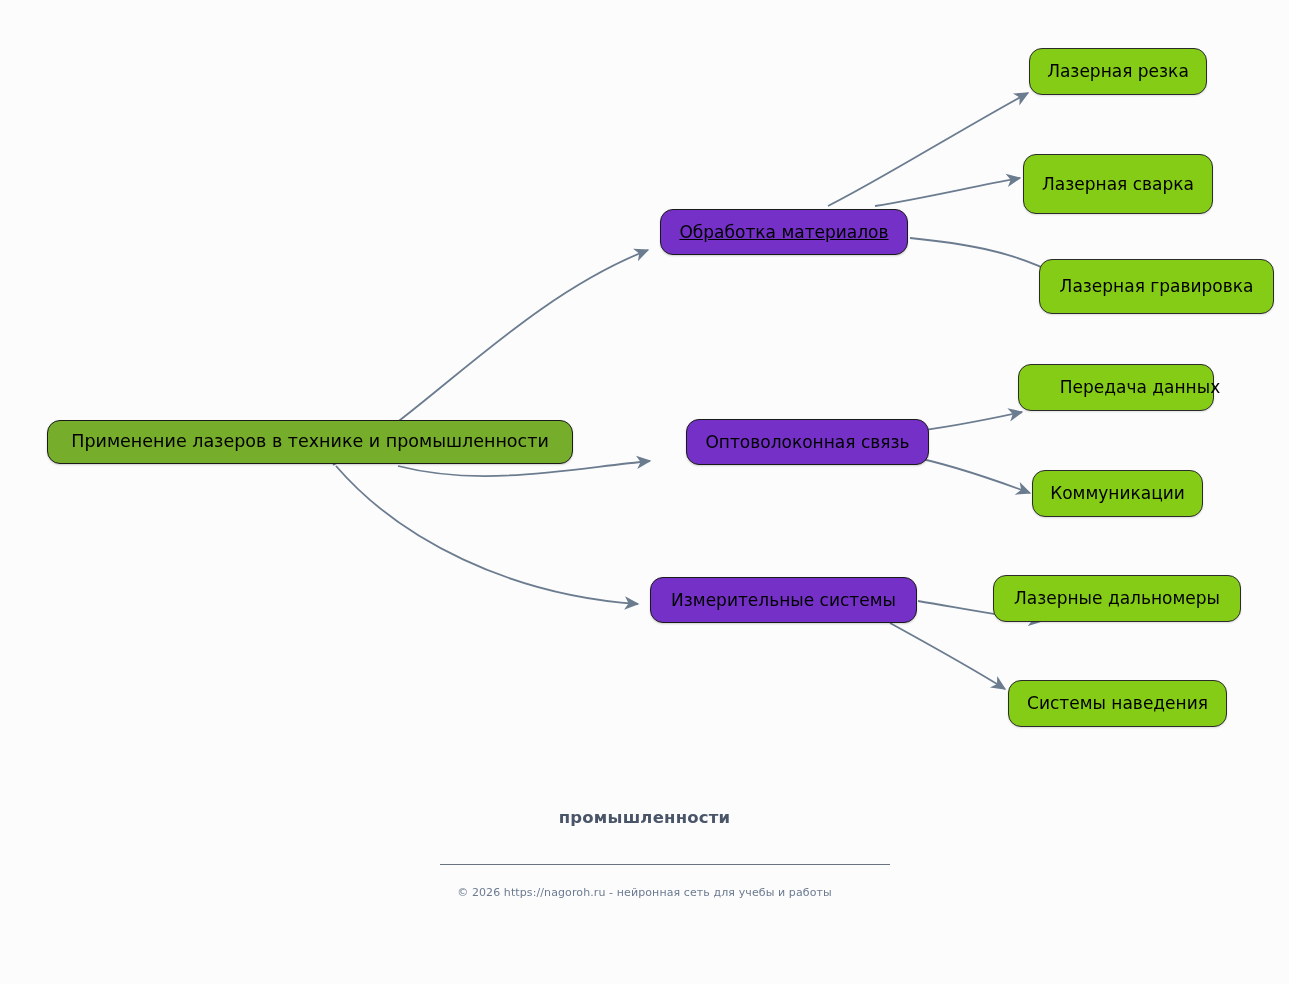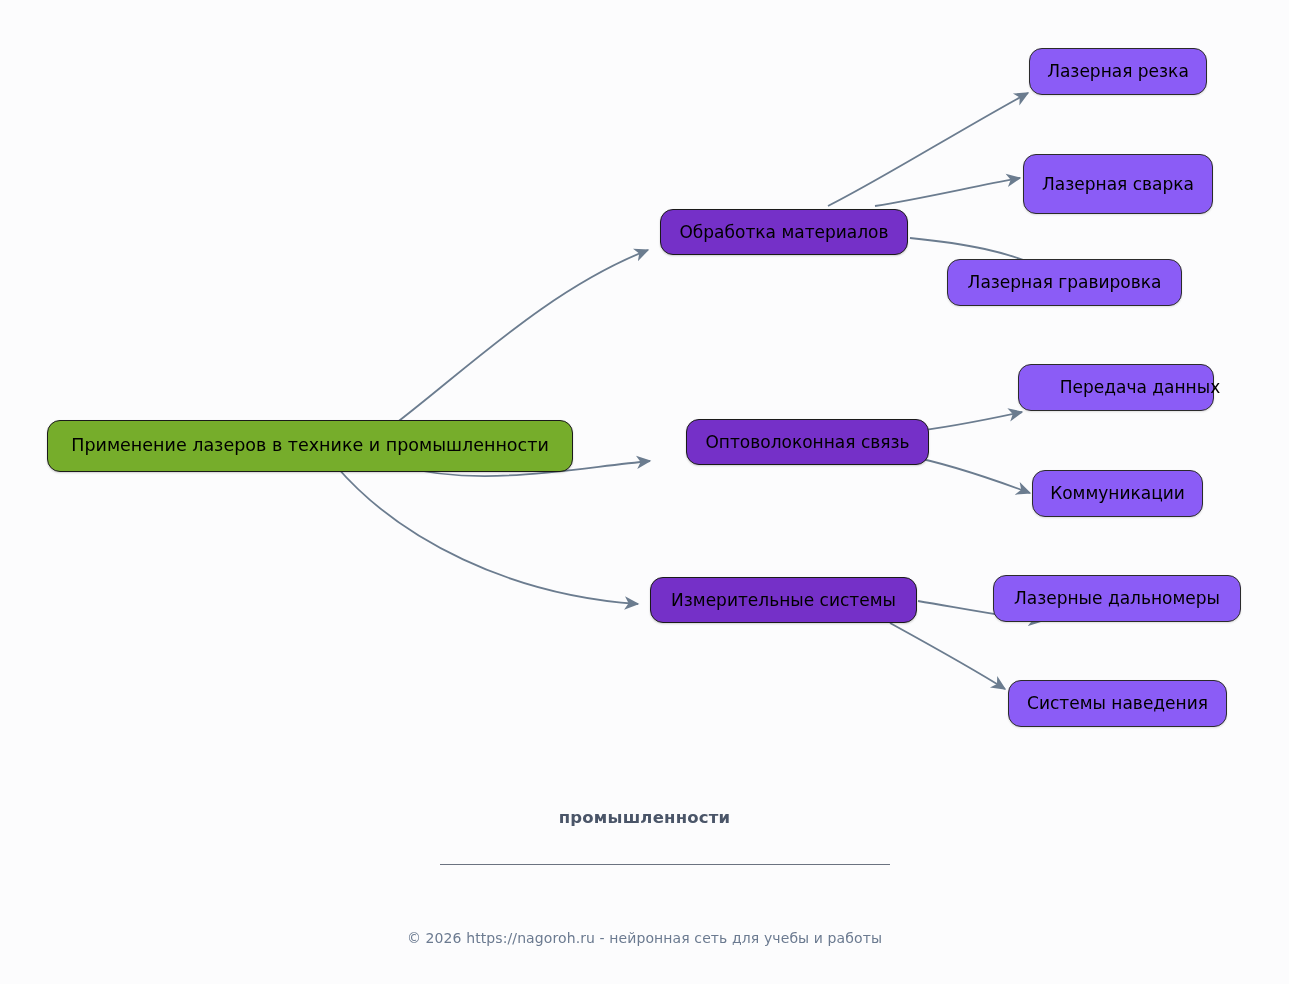--- a/index.html
+++ b/index.html
@@ -46,21 +46,21 @@
   }
   .node-branch {
     background: #7530c8;
     border: 1.6px solid #1a1a1a;
     border-radius: 13px;
     color: #000000;
     font-size: 17px;
     box-shadow: 0 1px 2px rgba(0,0,0,0.18);
   }
   .node-leaf {
-    background: #8b5cf6;
+    background: #84cc16;
     border: 1.6px solid #2b2b2b;
     border-radius: 13px;
     color: #000000;
     font-size: 17px;
     box-shadow: 0 1px 2px rgba(0,0,0,0.12);
   }
   #caption {
     position: absolute;
     left: 0;
     top: 808px;
@@ -76,24 +76,24 @@
     position: absolute;
     left: 440px;
     top: 864px;
     width: 450px;
     height: 0;
     border-top: 1.4px solid #6b7280;
   }
   #footer {
     position: absolute;
     left: 0;
-    top: 930px;
+    top: 886px;
     width: 1289px;
     text-align: center;
-    font-size: 14px;
+    font-size: 11px;
     color: #6b7a90;
     letter-spacing: 0.1px;
   }
 </style>
 </head>
 <body>
 
 <div id="canvas">
 
   <svg id="edges" viewBox="0 0 1289 984" xmlns="http://www.w3.org/2000/svg">
@@ -117,34 +117,34 @@
 
     <path d="M 908 432 C 945 428, 985 420, 1022 412" fill="none" stroke="#6b7c8f" stroke-width="1.8" marker-end="url(#arrow)"></path>
 
     <path d="M 908 456 C 950 464, 995 480, 1030 493" fill="none" stroke="#6b7c8f" stroke-width="1.8" marker-end="url(#arrow)"></path>
 
     <path d="M 918 601 C 960 608, 1000 616, 1042 621" fill="none" stroke="#6b7c8f" stroke-width="1.8" marker-end="url(#arrow)"></path>
 
     <path d="M 890 623 C 930 645, 975 670, 1005 689" fill="none" stroke="#6b7c8f" stroke-width="1.8" marker-end="url(#arrow)"></path>
   </svg>
 
-  <div class="node node-root" style="left:47px; top:420px; width:526px; height:52px;">
+  <div class="node node-root" style="left:47px; top:420px; width:526px; height:44px;">
     <span>Применение лазеров в технике и промышленности</span>
   </div>
 
-  <div class="node node-branch" style="left:660px; top:209px; width:248px; height:46px;">
+  <div class="node node-branch" style="left:660px; top:209px; width:248px; height:46px;text-decoration:underline;">
     <span>Обработка материалов</span>
   </div>
   <div class="node node-leaf" style="left:1029px; top:48px; width:178px; height:47px;">
     <span>Лазерная резка</span>
   </div>
   <div class="node node-leaf" style="left:1023px; top:154px; width:190px; height:60px;">
     <span>Лазерная сварка</span>
   </div>
-  <div class="node node-leaf" style="left:947px; top:259px; width:235px; height:47px;">
+  <div class="node node-leaf" style="left:1039px; top:259px; width:235px; height:55px;">
     <span>Лазерная гравировка</span>
   </div>
 
   <div class="node node-branch" style="left:662px; top:419px; width:243px; height:46px;margin-left:24px;">
     <span>Оптоволоконная связь</span>
   </div>
   <div class="node node-leaf" style="left:1018px; top:364px; width:196px; height:47px;padding-left:48px;">
     <span>Передача данных</span>
   </div>
   <div class="node node-leaf" style="left:1032px; top:470px; width:171px; height:47px;">

